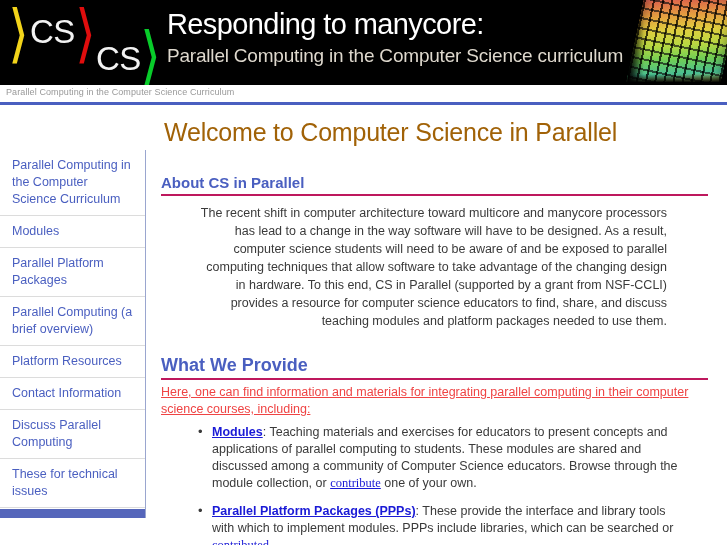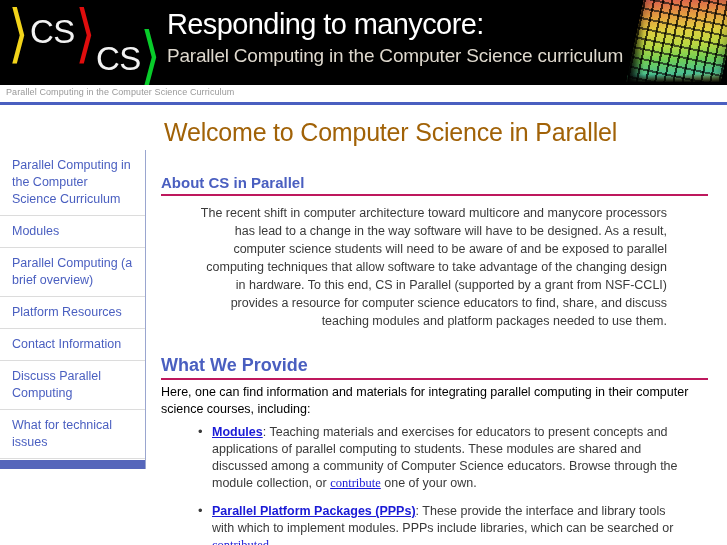--- a/index.html
+++ b/index.html
@@ -200,21 +200,22 @@
     font-size: 12.5px;
     line-height: 18px;
     color: #3a3a3a;
     text-align: right;
   }
   #provide-intro {
     margin: 4px 0 0 1px;
     width: 535px;
     font-size: 12.5px;
     line-height: 17px;
-    color: #000000;
+    color: #ef4444;
+    text-decoration: underline;
   }
   #provide-list {
     margin: 6px 0 0 0;
     padding-left: 52px;
     list-style: none;
   }
   #provide-list li {
     position: relative;
     width: 470px;
     font-size: 12.5px;
@@ -269,25 +270,26 @@
 <div id="crumb-strip">
   <div id="breadcrumb">Parallel Computing in the Computer Science Curriculum</div>
 </div>
 <div id="blue-rule"></div>
 
 <div id="page">
 
   <nav id="sidebar">
     <div class="nav-item">Parallel Computing in the Computer Science Curriculum</div>
     <div class="nav-item">Modules</div>
+    <div class="nav-item">Parallel Platform Packages</div>
     <div class="nav-item">Parallel Computing (a brief overview)</div>
     <div class="nav-item">Platform Resources</div>
     <div class="nav-item">Contact Information</div>
     <div class="nav-item">Discuss Parallel Computing</div>
-    <div class="nav-item">What for technical issues</div>
+    <div class="nav-item">These for technical issues</div>
     <div id="nav-bottom-bar"></div>
   </nav>
 
   <main id="main">
 
     <h1 id="page-title">Welcome to Computer Science in Parallel</h1>
 
     <h2 id="about-head" class="section-head">About CS in Parallel</h2>
     <p id="about-body">The recent shift in computer architecture toward multicore and manycore processors has lead to a change in the way software will have to be designed. As a result, computer science students will need to be aware of and be exposed to parallel computing techniques that allow software to take advantage of the changing design in hardware. To this end, CS in Parallel (supported by a grant from NSF-CCLI) provides a resource for computer science educators to find, share, and discuss teaching modules and platform packages needed to use them.</p>
 

